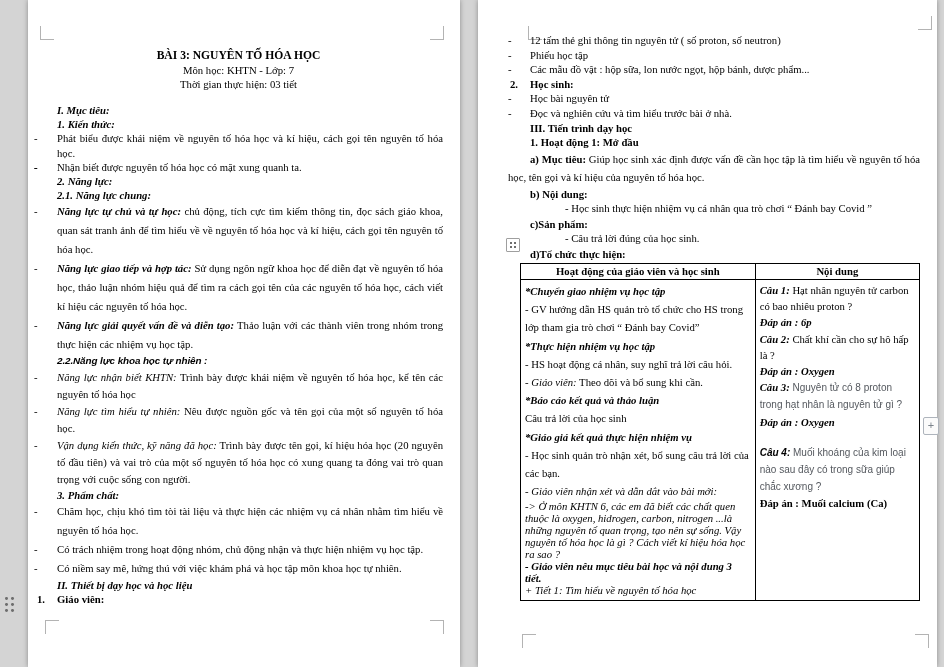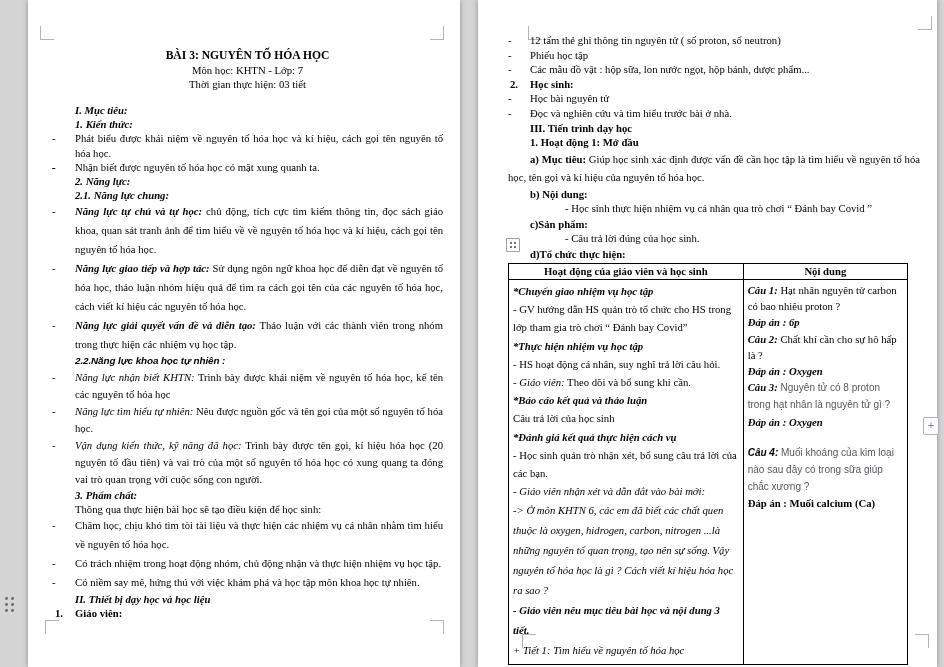--- a/index.html
+++ b/index.html
@@ -19,21 +19,21 @@
   
   .mark{position:absolute;width:13px;height:13px;border:0 solid #b3b3b3;}
   .mark.tl{border-left-width:1px;border-bottom-width:1px;}
   .mark.tr{border-right-width:1px;border-bottom-width:1px;}
   .mark.bl{border-left-width:1px;border-top-width:1px;}
   .mark.br{border-right-width:1px;border-top-width:1px;}
 
   .doc{font-size:10.7px;line-height:14.2px;}
 
   
-  .cL{padding:48px 17px 0 24px;}
+  .cL{padding:48px 17px 0 6px;}
   .t-title{text-align:center;font-weight:bold;font-size:11.6px;line-height:15px;}
   .t-sub{text-align:center;line-height:14px;}
   .spacer{height:12px;}
   .p{position:relative;}
   .cL .p{padding-left:23px;text-align:justify;line-height:14.2px;}
   .cL .p .m{position:absolute;left:0;top:0;text-align:left;}
   .cL .h{font-weight:bold;text-align:left;font-style:italic;}
   .cL .ind{text-align:left;}
   .cL .sp{line-height:19px;}
   .cL .sp2{line-height:17px;}
@@ -49,31 +49,31 @@
   .cR .p{padding-left:22px;line-height:14.6px;}
   .cR .p .m{position:absolute;left:0;top:0;}
   .cR .h{font-weight:bold;}
   .cR .num{font-weight:bold;}
   .cR .num .m{left:2px;font-weight:bold;}
   .cR .para{padding-left:0;text-indent:22px;text-align:justify;}
   .cR .sp{line-height:18.5px;}
   .cR .ind2{padding-left:57px;line-height:15.5px;}
 
   
-  .tbl{display:flex;margin-top:1px;width:400px;
+  .tbl{display:flex;margin-left:12px;margin-top:1px;width:400px;
        border:1.5px solid #000;box-sizing:border-box;}
   .col{box-sizing:border-box;}
   .colL{width:235px;border-right:1.4px solid #000;}
   .colR{width:163.5px;}
   .thead{height:15.5px;line-height:15px;font-weight:bold;text-align:center;
          border-bottom:1.4px solid #000;}
   .cell{padding:2px 4px 4px 4px;}
   .cp{position:relative;}
   .cellL .cp{line-height:18.2px;text-align:left;}
-  .cellL .tight{line-height:20px;}
+  .cellL .tight{line-height:12px;}
   .cellR .cp{line-height:16.2px;text-align:left;}
   .bi{font-weight:bold;font-style:italic;}
   .i{font-style:italic;}
   .b{font-weight:bold;}
   .just{text-align:justify;}
   .gap{height:14px;}
   .t-sans .t{font-family:Liberation Sans, sans-serif;font-size:10px;color:#54585e;}
   .lead-sans .lead{font-family:"Liberation Sans", sans-serif;font-size:10px;}
 
   
@@ -113,21 +113,20 @@
         <div class="p h"><span class="m"></span><span class="lead"></span><span class="t">2. Năng lực:</span></div>
         <div class="p h"><span class="m"></span><span class="lead"></span><span class="t">2.1. Năng lực chung:</span></div>
         <div class="p li sp lead-bi"><span class="m">-</span><span class="lead">Năng lực tự chủ và tự học:</span><span class="t"> chủ động, tích cực tìm kiếm thông tin, đọc sách giáo khoa, quan sát tranh ảnh để tìm hiểu về về nguyên tố hóa học và kí hiệu, cách gọi tên nguyên tố hóa học.</span></div>
         <div class="p li sp lead-bi"><span class="m">-</span><span class="lead">Năng lực giao tiếp và hợp tác:</span><span class="t"> Sử dụng ngôn ngữ khoa học để diễn đạt về nguyên tố hóa học, thảo luận nhóm hiệu quả để tìm ra cách gọi tên của các nguyên tố hóa học, cách viết kí hiệu các nguyên tố hóa học.</span></div>
         <div class="p li sp lead-bi"><span class="m">-</span><span class="lead">Năng lực giải quyết vấn đề và diễn tạo:</span><span class="t"> Thảo luận với các thành viên trong nhóm trong thực hiện các nhiệm vụ học tập.</span></div>
         <div class="p h sans-h"><span class="m"></span><span class="lead"></span><span class="t">2.2.Năng lực khoa học tự nhiên :</span></div>
         <div class="p li sp2 lead-i"><span class="m">-</span><span class="lead">Năng lực nhận biết KHTN:</span><span class="t">  Trình bày được khái niệm về nguyên tố hóa học, kể tên các nguyên tố hóa học</span></div>
         <div class="p li sp2 lead-i"><span class="m">-</span><span class="lead">Năng lực tìm hiểu tự nhiên:</span><span class="t"> Nêu được nguồn gốc và tên gọi của một số nguyên tố hóa học.</span></div>
         <div class="p li sp2 lead-i"><span class="m">-</span><span class="lead">Vận dụng kiến thức, kỹ năng đã học:</span><span class="t"> Trình bày được tên gọi, kí hiệu hóa học (20 nguyên tố đầu tiên) và vai trò của một số nguyên tố hóa học có xung quang ta đóng vai trò quan trọng với cuộc sống con người.</span></div>
         <div class="p h"><span class="m"></span><span class="lead"></span><span class="t">3. Phẩm chất:</span></div>
-        <div class="p ind"><span class="m"></span><span class="lead"></span><span class="t">Thông qua thực hiện bài học sẽ tạo điều kiện để học sinh:</span></div>
         <div class="p li sp"><span class="m">-</span><span class="lead"></span><span class="t">Chăm học, chịu khó tìm tòi tài liệu và thực hiện các nhiệm vụ cá nhân nhằm tìm hiểu về nguyên tố hóa học.</span></div>
         <div class="p li sp"><span class="m">-</span><span class="lead"></span><span class="t">Có trách nhiệm trong hoạt động nhóm, chủ động nhận và thực hiện nhiệm vụ học tập.</span></div>
         <div class="p li sp"><span class="m">-</span><span class="lead"></span><span class="t">Có niềm say mê, hứng thú với việc khám phá và học tập môn khoa học tự nhiên.</span></div>
         <div class="p h"><span class="m"></span><span class="lead"></span><span class="t">II. Thiết bị dạy học và học liệu</span></div>
         <div class="p num"><span class="m">1.</span><span class="lead"></span><span class="t">Giáo viên:</span></div>
       </div>
   </div>
 </div>
 
 <div class="page" id="pageR">
@@ -158,21 +157,21 @@
         <div class="thead">Hoạt động của giáo viên và học sinh</div>
         <div class="cell cellL">
 
         <div class="cp bi"><span class="lead"></span><span class="t">*Chuyển giao nhiệm vụ học tập</span></div>
             <div class="cp just"><span class="lead"></span><span class="t">- GV hướng dẫn HS quản trò tổ chức cho HS trong lớp tham gia trò chơi “ Đánh bay Covid”</span></div>
             <div class="cp bi"><span class="lead"></span><span class="t">*Thực hiện nhiệm vụ học tập</span></div>
             <div class="cp"><span class="lead"></span><span class="t">- HS hoạt động cá nhân, suy nghĩ trả lời câu hỏi.</span></div>
             <div class="cp lead-i"><span class="lead">- Giáo viên:</span><span class="t"> Theo dõi và bổ sung khi cần.</span></div>
             <div class="cp bi"><span class="lead"></span><span class="t">*Báo cáo kết quả và thảo luận</span></div>
             <div class="cp"><span class="lead"></span><span class="t">Câu trả lời của học sinh</span></div>
-            <div class="cp bi"><span class="lead"></span><span class="t"> *Đánh giá kết quả thực hiện cách vụ</span></div>
+            <div class="cp bi"><span class="lead"></span><span class="t"> *Giáo giá kết quả thực hiện nhiệm vụ</span></div>
             <div class="cp just"><span class="lead"></span><span class="t">- Học sinh quản trò nhận xét, bổ sung câu trả lời của các bạn.</span></div>
             <div class="cp i"><span class="lead"></span><span class="t">- Giáo viên nhận xét và dẫn dắt vào bài mới:</span></div>
             <div class="cp i just tight"><span class="lead"></span><span class="t">-&gt; Ở môn KHTN 6, các em đã biết các chất quen thuộc là oxygen, hidrogen, carbon, nitrogen ...là những nguyên tố quan trọng, tạo nên sự sống. Vậy nguyên tố hóa học là gì ? Cách viết kí hiệu hóa học ra sao ?</span></div>
             <div class="cp bi tight"><span class="lead"></span><span class="t"> - Giáo viên nêu mục tiêu bài học và nội dung 3 tiết.</span></div>
             <div class="cp i tight"><span class="lead"></span><span class="t">+ Tiết 1: Tìm hiểu về nguyên tố hóa học</span></div>
           </div>
       </div>
       <div class="col colR">
         <div class="thead">Nội dung</div>
         <div class="cell cellR">

